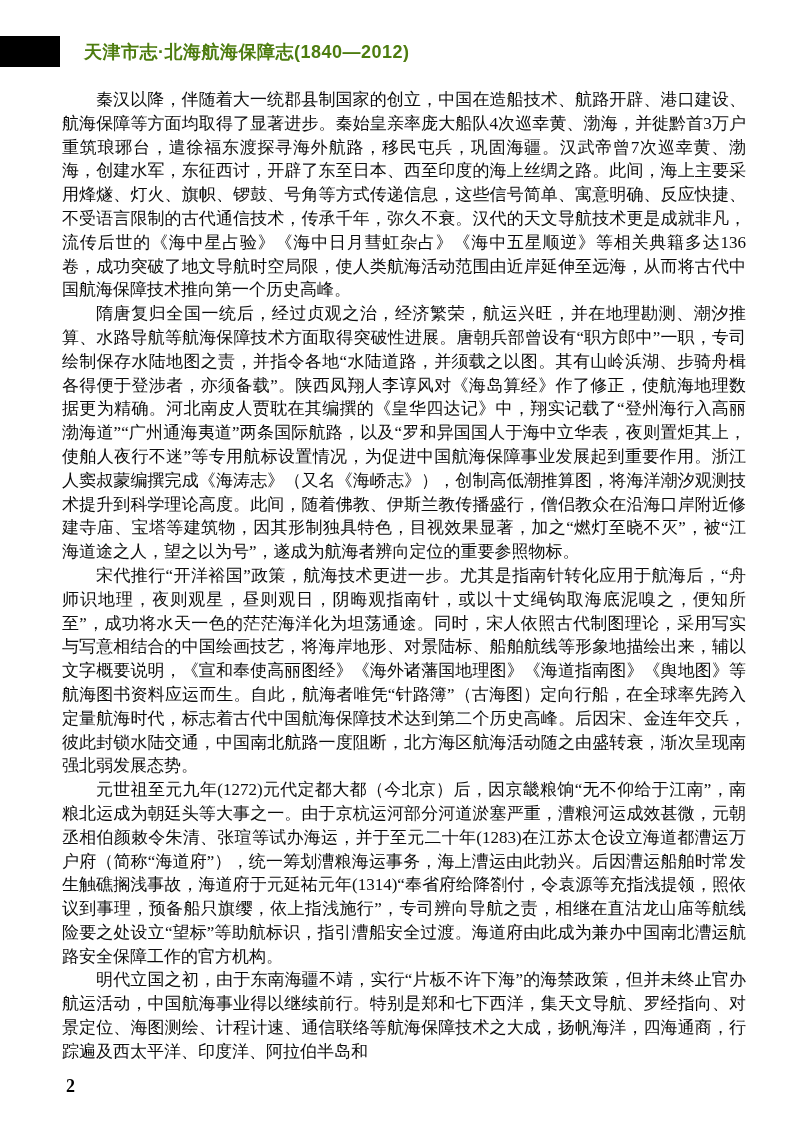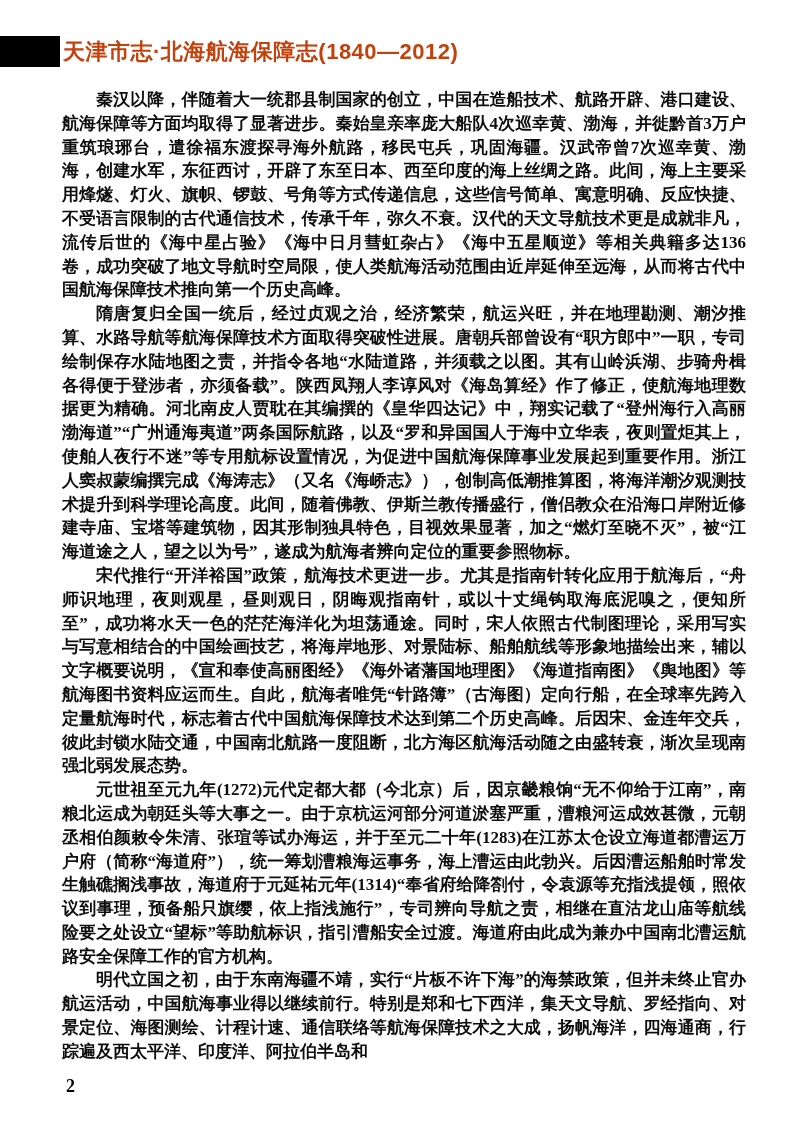--- a/index.html
+++ b/index.html
@@ -20,43 +20,42 @@
     height: 31px;
     display: flex;
     align-items: center;
   }
   .header-tab {
     width: 60px;
     height: 31px;
     background: #000000;
   }
   .header-title {
-    margin-left: 3px;
+    margin-left: 24px;
     font-family: "Liberation Sans", "DejaVu Sans", sans-serif;
     font-weight: 700;
-    font-size: 22px;
+    font-size: 18px;
     letter-spacing: 0.5px;
     white-space: nowrap;
-    color: #c2410c;
+    color: #4d7c0f;
   }
   .content {
     position: absolute;
     top: 88px;
     left: 62px;
     width: 684px;
     font-size: 17px;
     line-height: 23.8px;
     text-align: justify;
     text-justify: inter-ideograph;
   }
   .content p {
     margin: 0;
     padding: 0;
     text-indent: 2em;
-    font-weight: bold;
   }
   .footer {
     position: absolute;
     top: 1076px;
     left: 66px;
   }
   .page-num {
     font-family: "Liberation Serif", "DejaVu Serif", serif;
     font-weight: 700;
     font-size: 18px;

